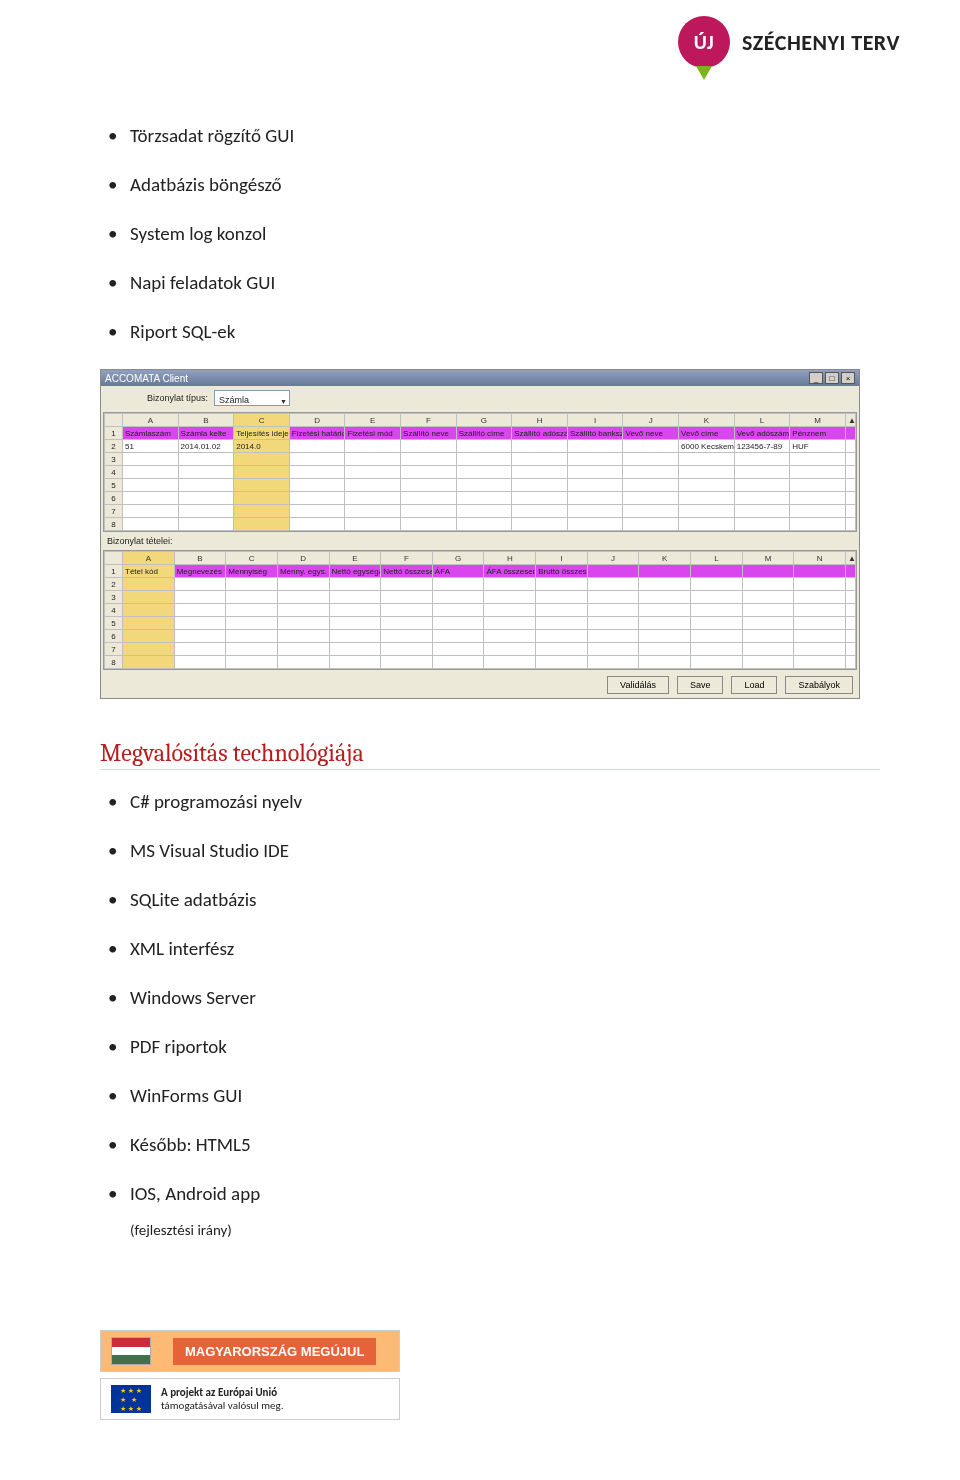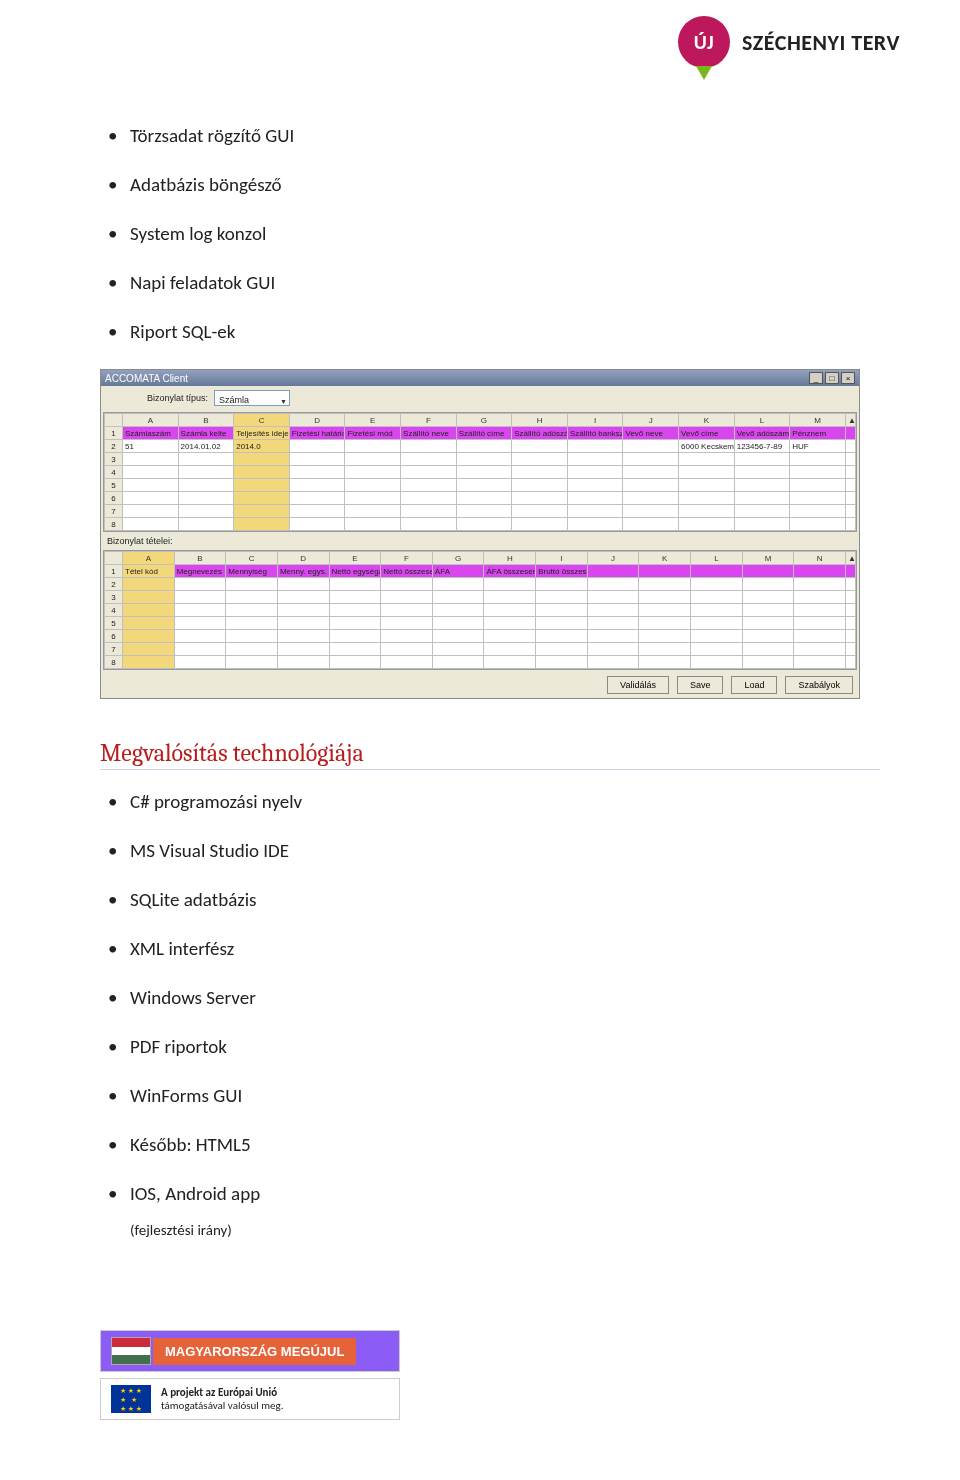--- a/index.html
+++ b/index.html
@@ -183,24 +183,24 @@
   .sub { padding-left: 30px; font-size: 15px; margin-top: -10px; margin-bottom: 26px;}
   .bottom-banner {
     position: absolute;
     left: 100px;
     bottom: 60px;
     width: 300px;
   }
   .flag-box {
     display: flex;
     align-items: center;
-    gap: 2px;
+    gap: 22px;
     border: 1px solid #ccc;
     padding: 6px 10px;
-    background: #8b5cf6;
+    background: #fdba74;
   }
   .hu-flag {
     width: 40px; height: 28px;
     display: flex; flex-direction: column;
     border: 1px solid #aaa;
   }
   .hu-flag div { flex:1; }
   .hu-r{background:#cd2a3e;} .hu-w{background:#fff;} .hu-g{background:#436f4d;}
   .megjul {
     background: #e6633a;

